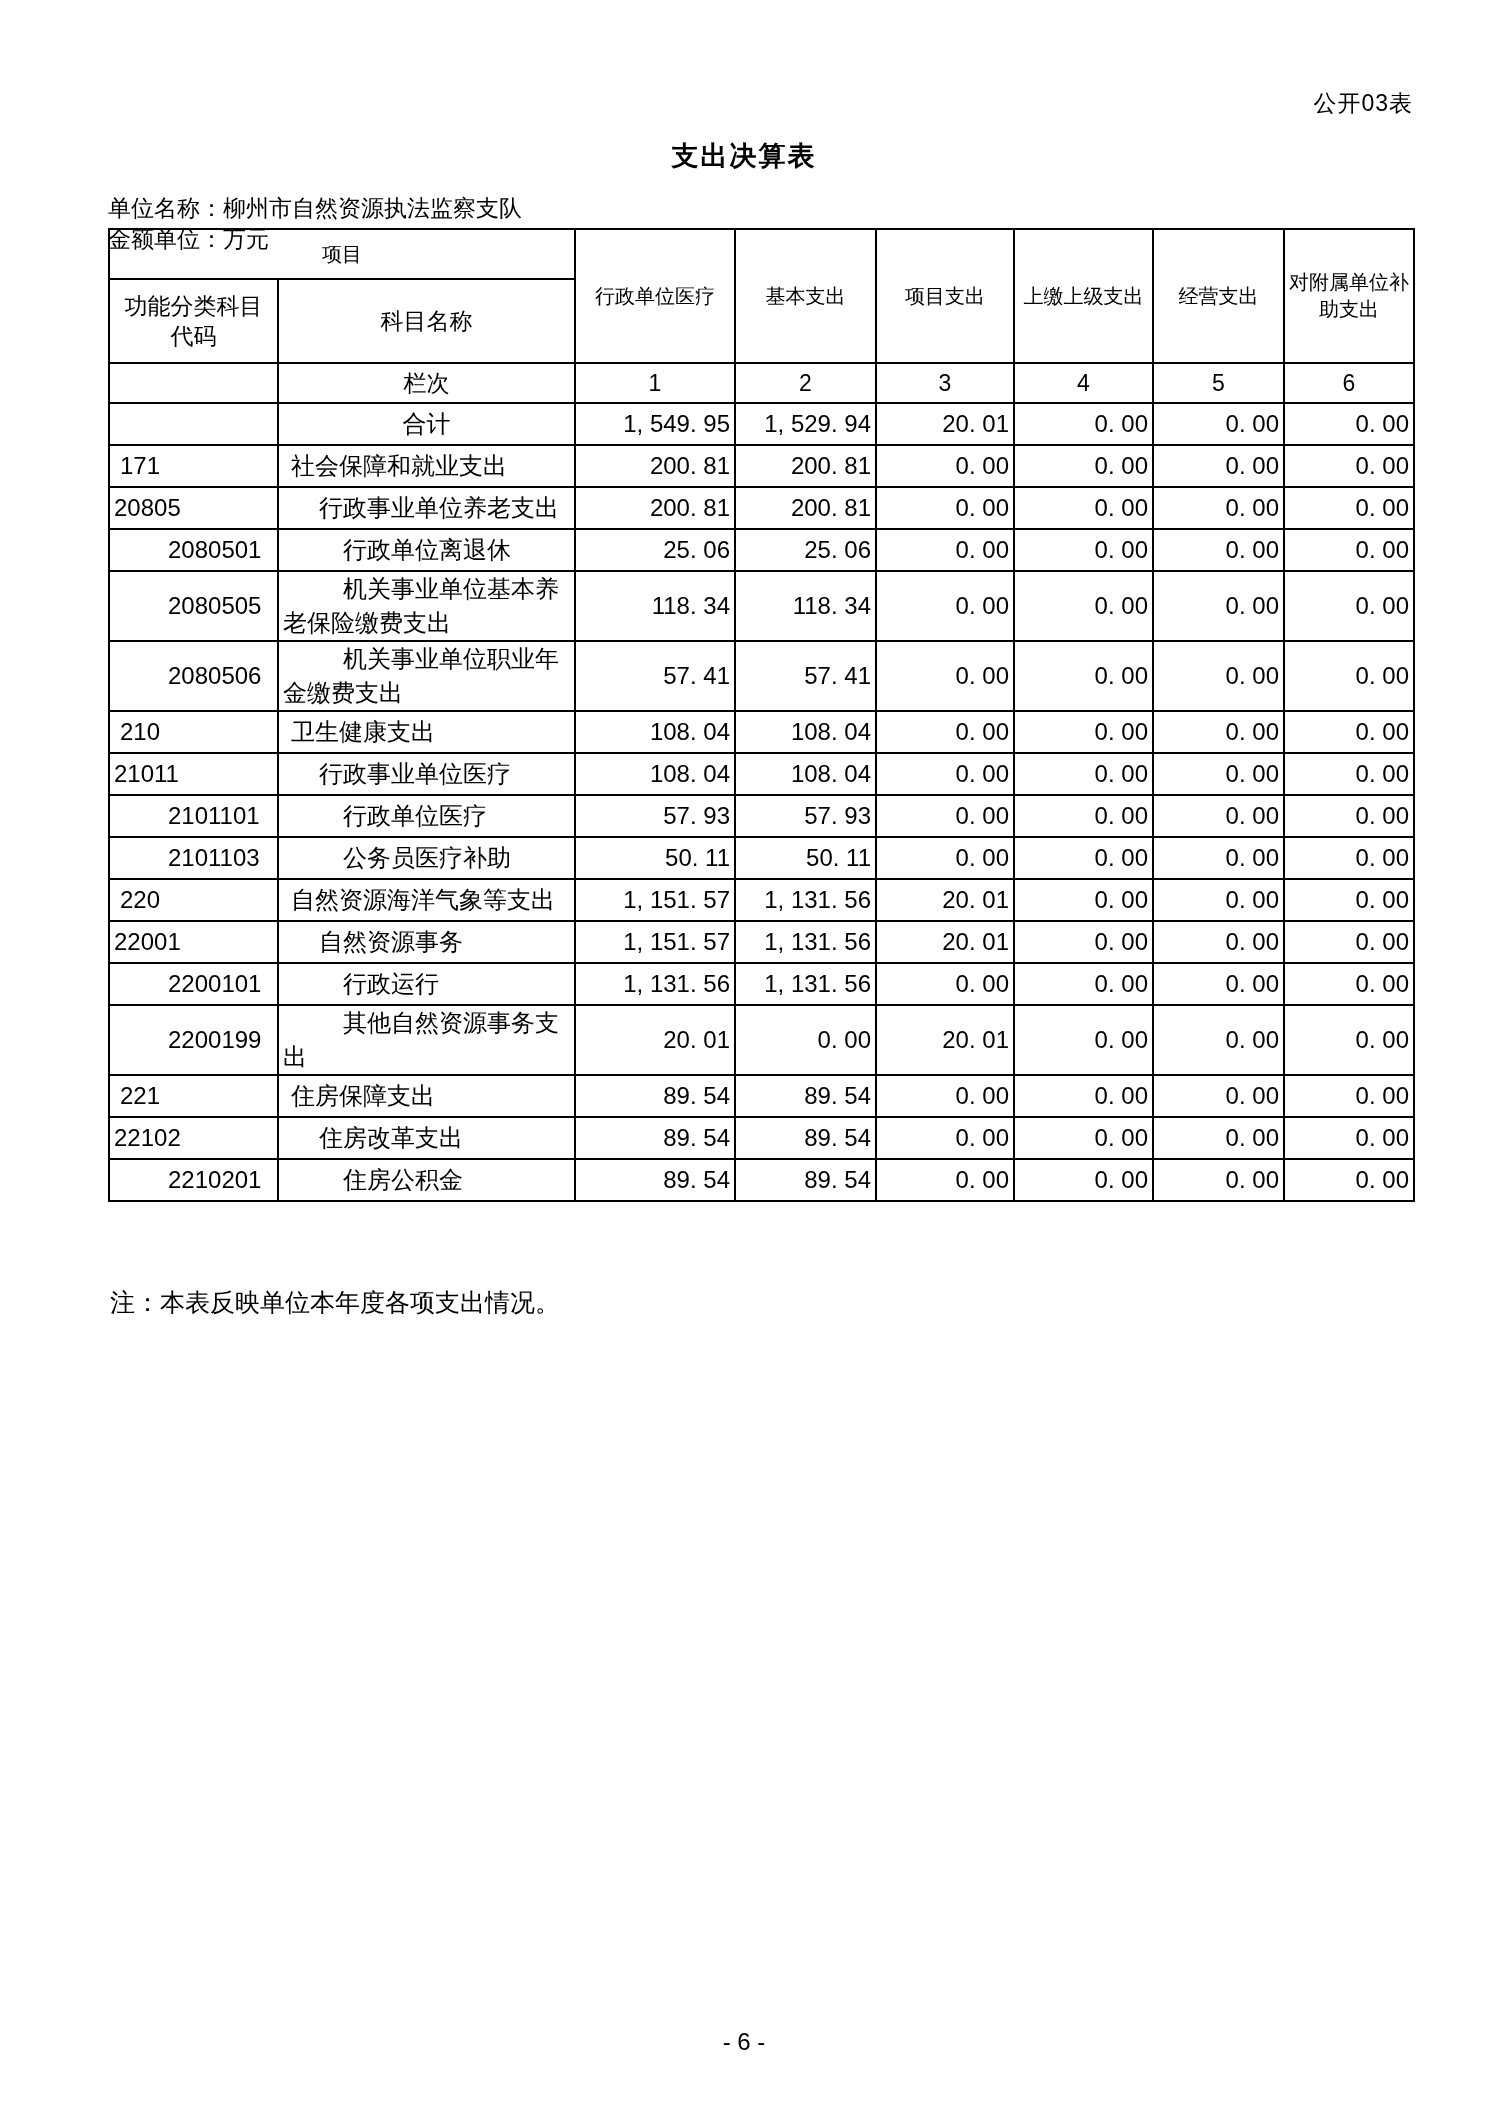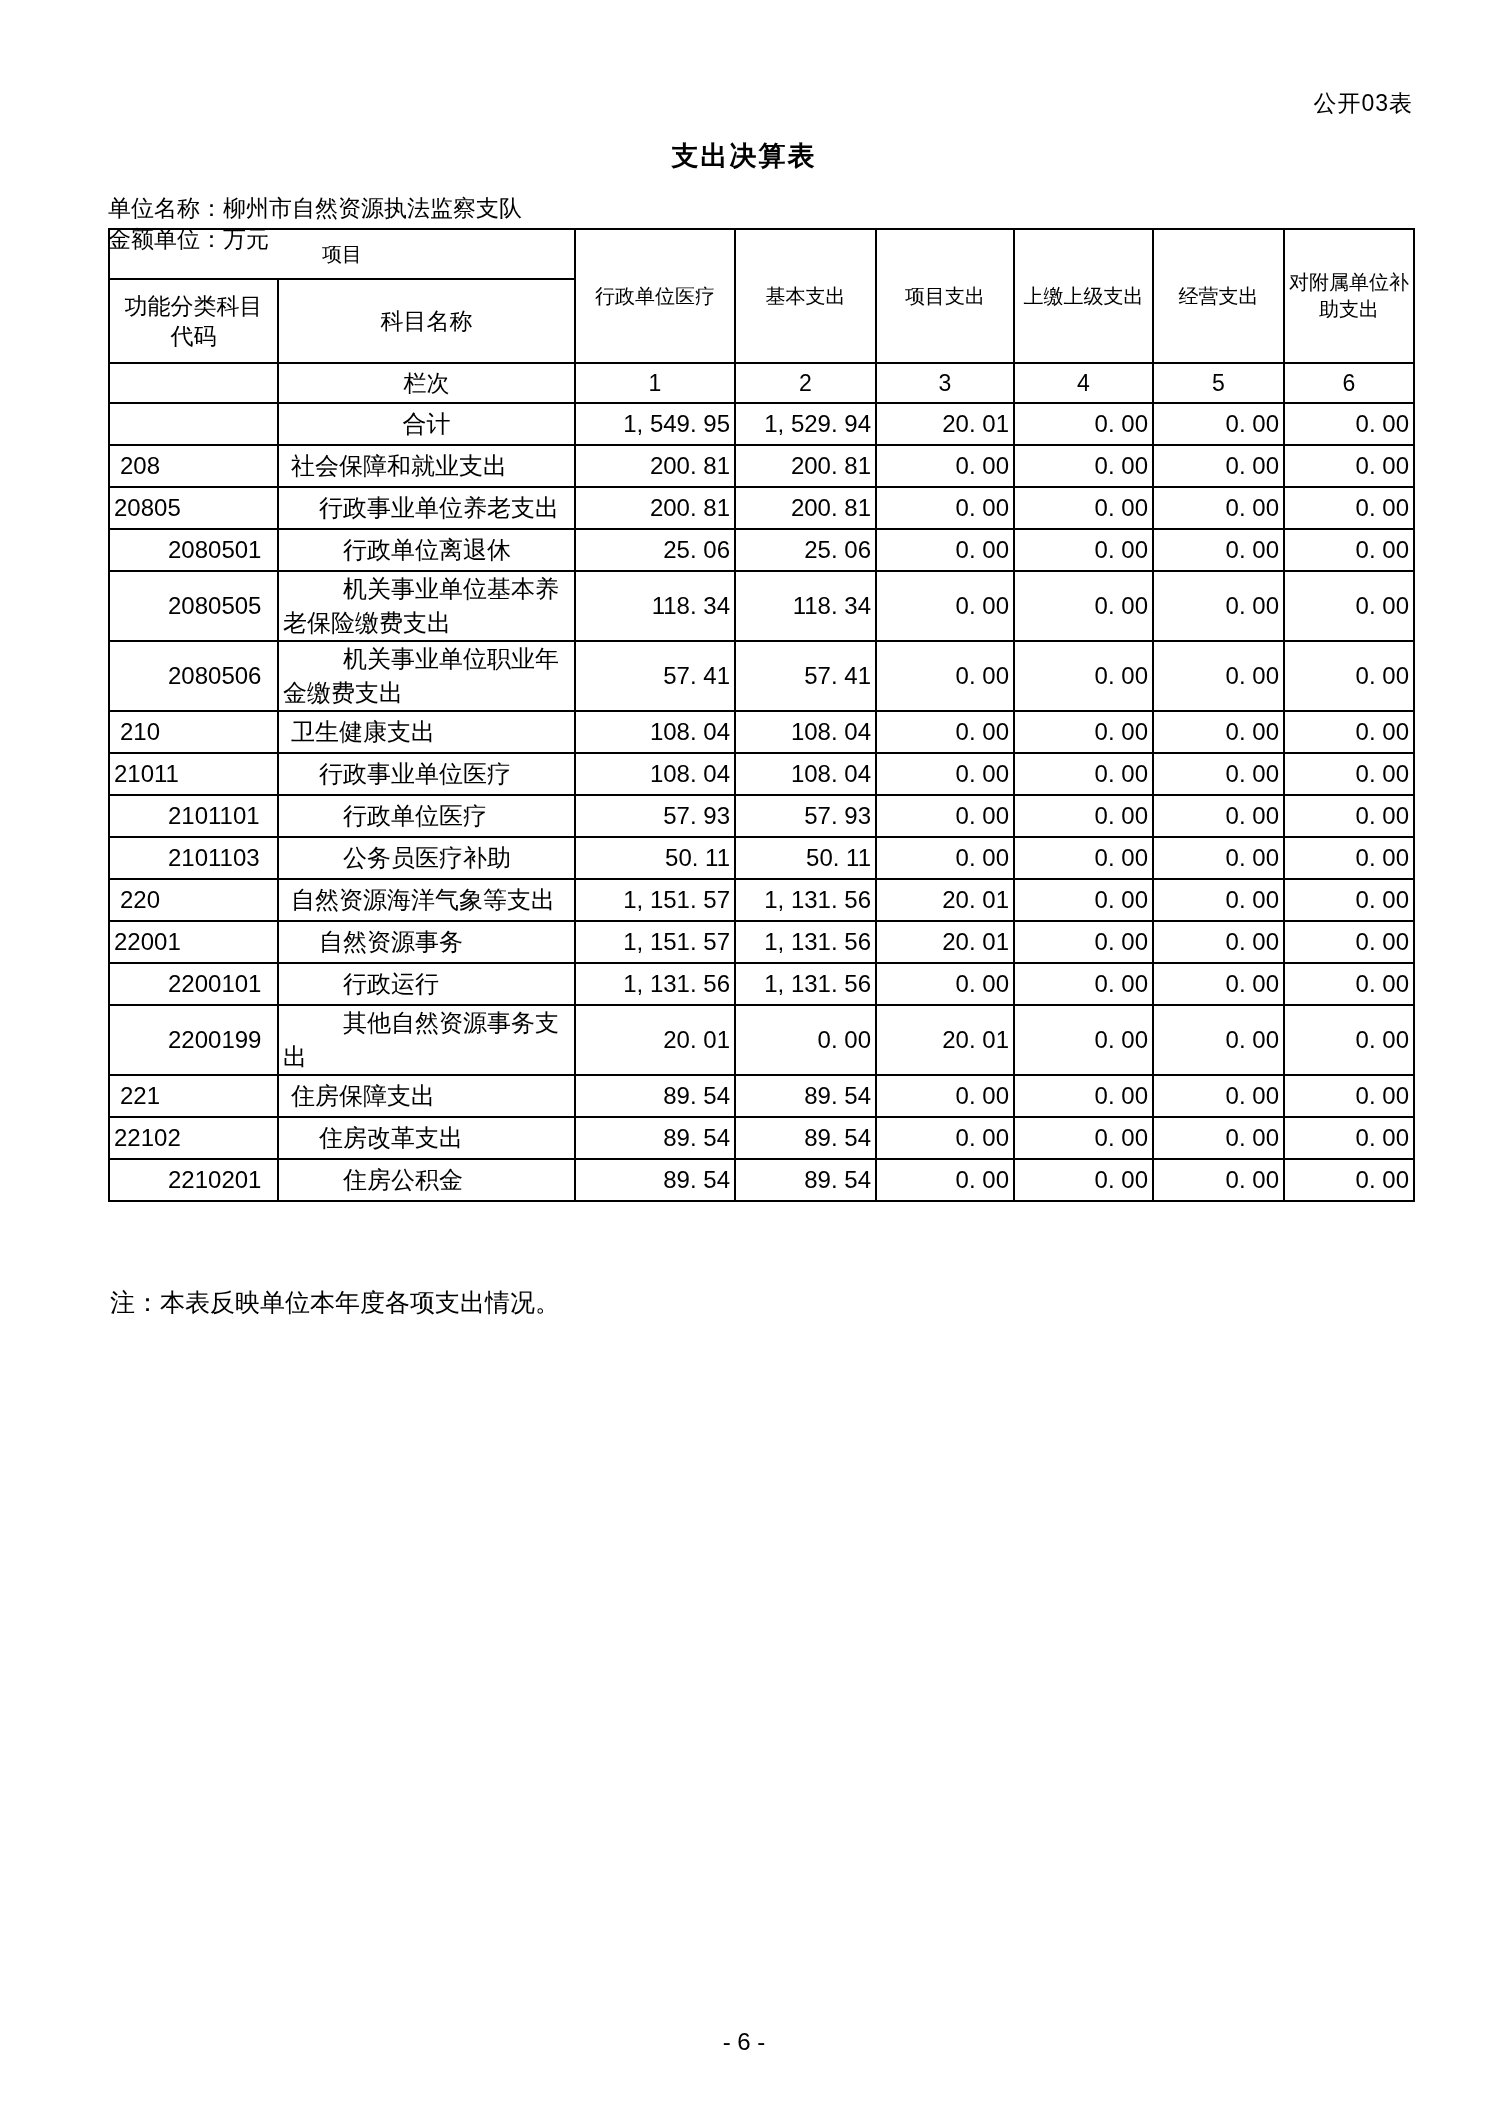--- a/index.html
+++ b/index.html
@@ -141,21 +141,21 @@
           <td class="code lv0"></td>
           <td class="name lv0 center">合计</td>
           <td class="num">1, 549. 95</td>
           <td class="num">1, 529. 94</td>
           <td class="num">20. 01</td>
           <td class="num">0. 00</td>
           <td class="num">0. 00</td>
           <td class="num">0. 00</td>
         </tr>
         <tr>
-          <td class="code lv1">208</td>
+          <td class="code lv1">171</td>
           <td class="name lv1">社会保障和就业支出</td>
           <td class="num">200. 81</td>
           <td class="num">200. 81</td>
           <td class="num">0. 00</td>
           <td class="num">0. 00</td>
           <td class="num">0. 00</td>
           <td class="num">0. 00</td>
         </tr>
         <tr>
           <td class="code lv2">20805</td>

